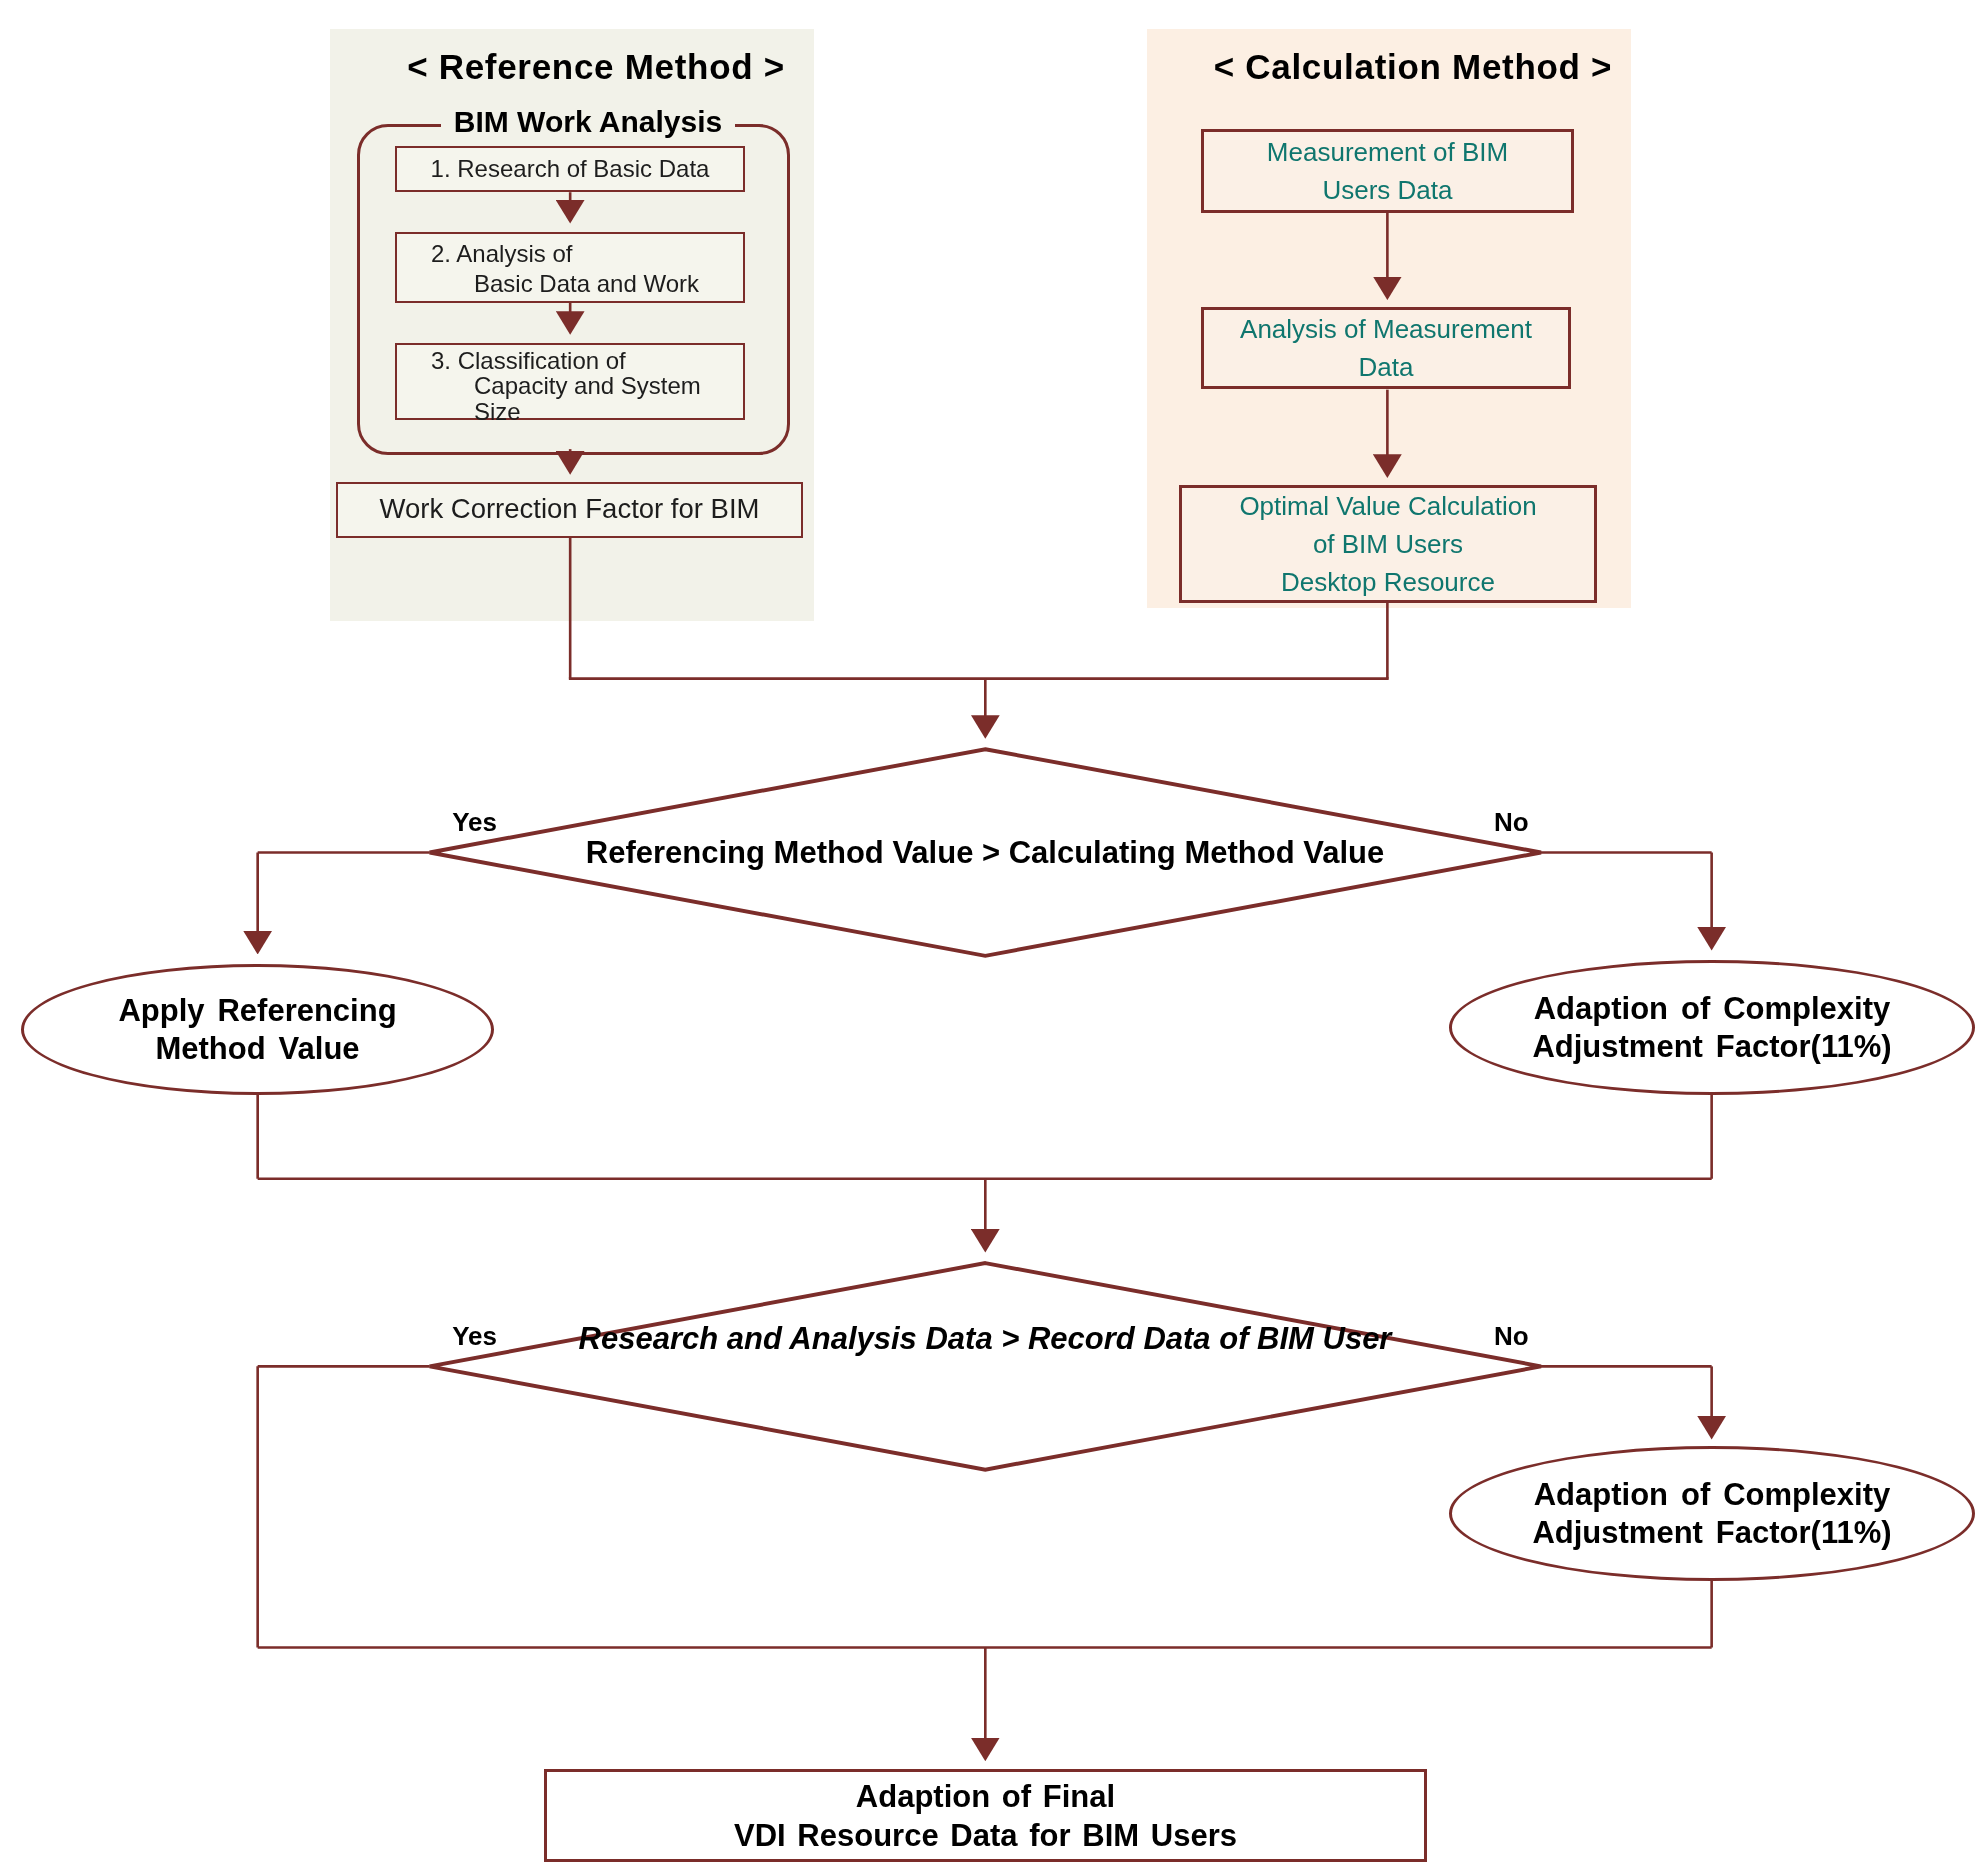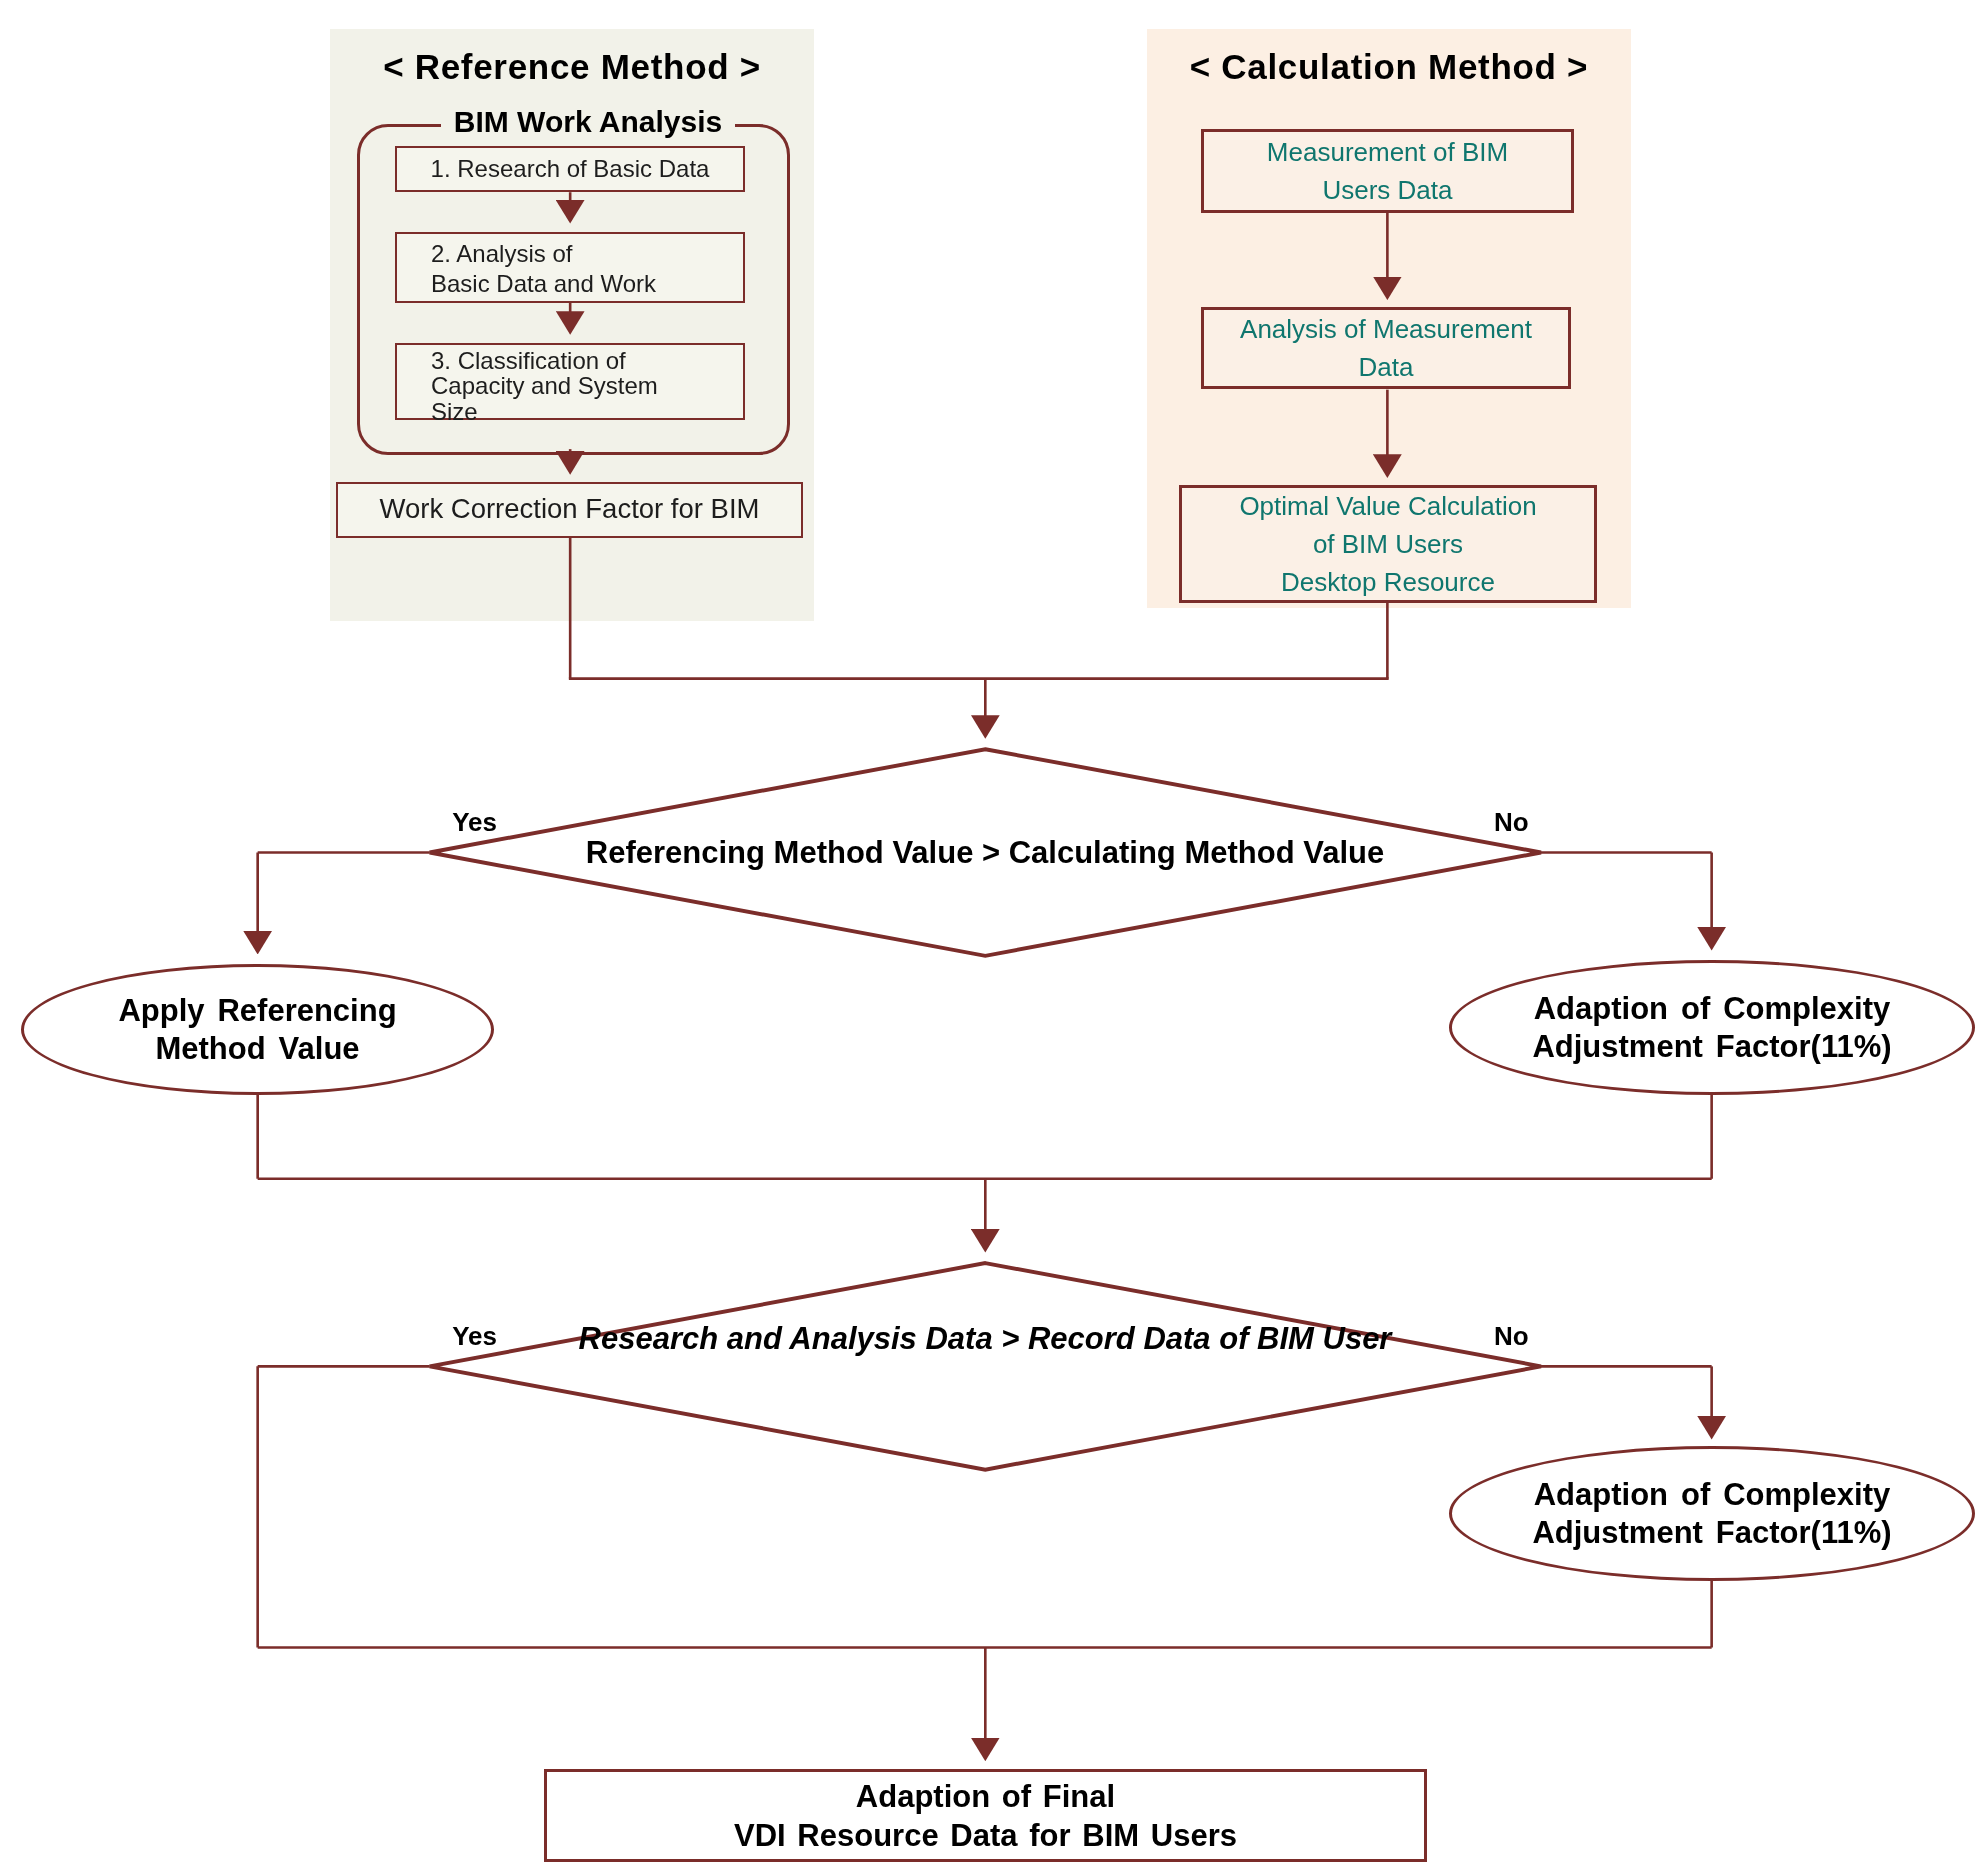--- a/index.html
+++ b/index.html
@@ -16,26 +16,26 @@
     position:relative;width:1985px;height:1875px;background:#ffffff;
     font-family:"Liberation Sans", sans-serif;color:var(--text);overflow:hidden;
   }
   .abs{position:absolute;}
   .panel{z-index:1;}
   #flow-svg{position:absolute;left:0;top:0;z-index:2;}
   .over{z-index:3;}
   .line{stroke:var(--stroke);stroke-width:4;fill:none;}
   .shape{stroke:var(--stroke);stroke-width:6;fill:var(--node-bg);}
   #arw path{fill:var(--stroke);}
-  .panel-title{font-size:35px;font-weight:bold;text-align:center;letter-spacing:0.7px;}
+  .panel-title{font-size:35px;font-weight:bold;text-align:center;letter-spacing:0.7px;margin-left:24px;}
   .group-frame{border:3.3px solid var(--stroke);border-radius:31px;background:transparent;z-index:2;}
   .group-label-wrap{text-align:center;font-size:30px;font-weight:bold;z-index:3;margin-left:16px;}
   .group-label-wrap span{background:var(--panel-left-bg);padding:0 13px;display:inline-block;line-height:34px;}
   .stepbox{background:var(--box-left-bg);border:2.6px solid var(--stroke);font-size:24px;color:#1d1d1d;box-sizing:border-box;z-index:3;}
-  .stepbox .ind{}
+  .stepbox .ind{margin-left:43px;}
   .rbox{background:var(--box-right-bg);border:3.3px solid var(--stroke);font-size:26px;color:#0f766e;
         display:flex;flex-direction:column;justify-content:center;align-items:center;text-align:center;
         line-height:38px;box-sizing:border-box;z-index:3;}
   .ellipse{background:var(--node-bg);border:3.3px solid var(--stroke);border-radius:50%;
            display:flex;flex-direction:column;justify-content:center;align-items:center;text-align:center;
            font-weight:bold;font-size:31px;line-height:38px;word-spacing:0.14em;box-sizing:border-box;z-index:3;}
   .decision-text{font-weight:bold;font-size:31px;text-align:center;line-height:42px;z-index:3;}
   .yn{font-weight:bold;font-size:26px;z-index:3;}
   .finalbox{background:var(--node-bg);border:3.9px solid var(--stroke);
             display:flex;flex-direction:column;justify-content:center;align-items:center;text-align:center;

